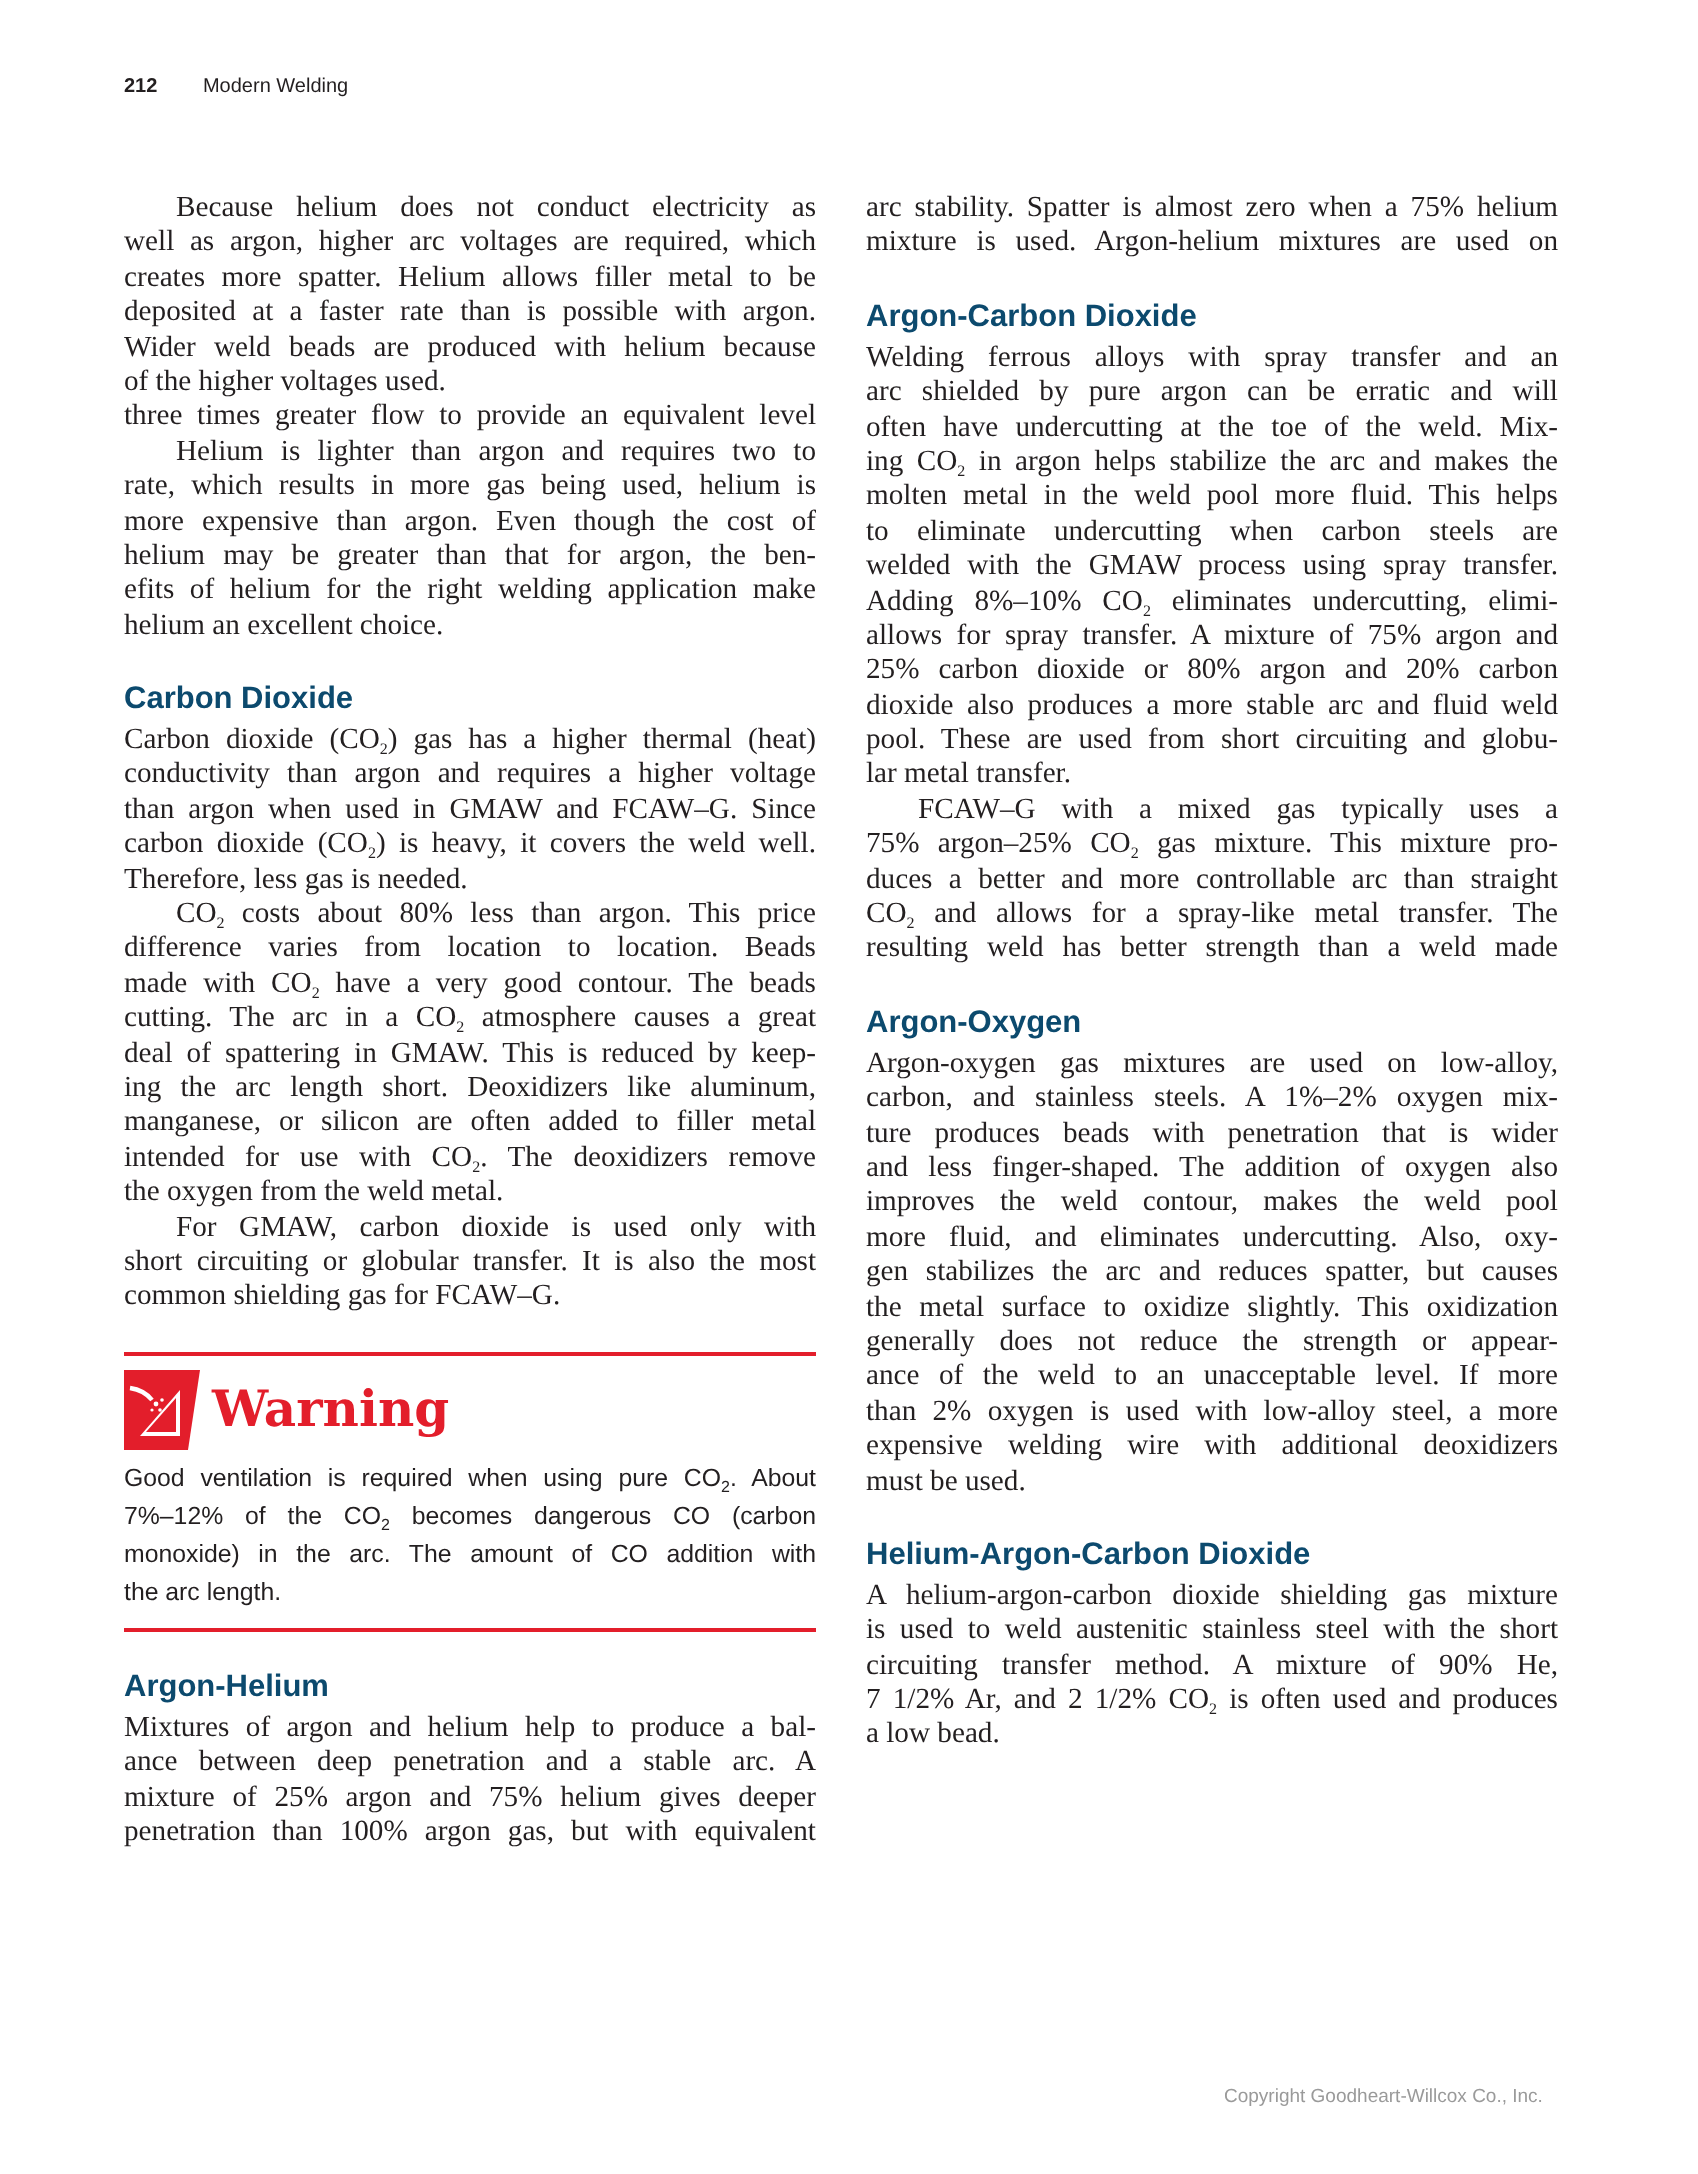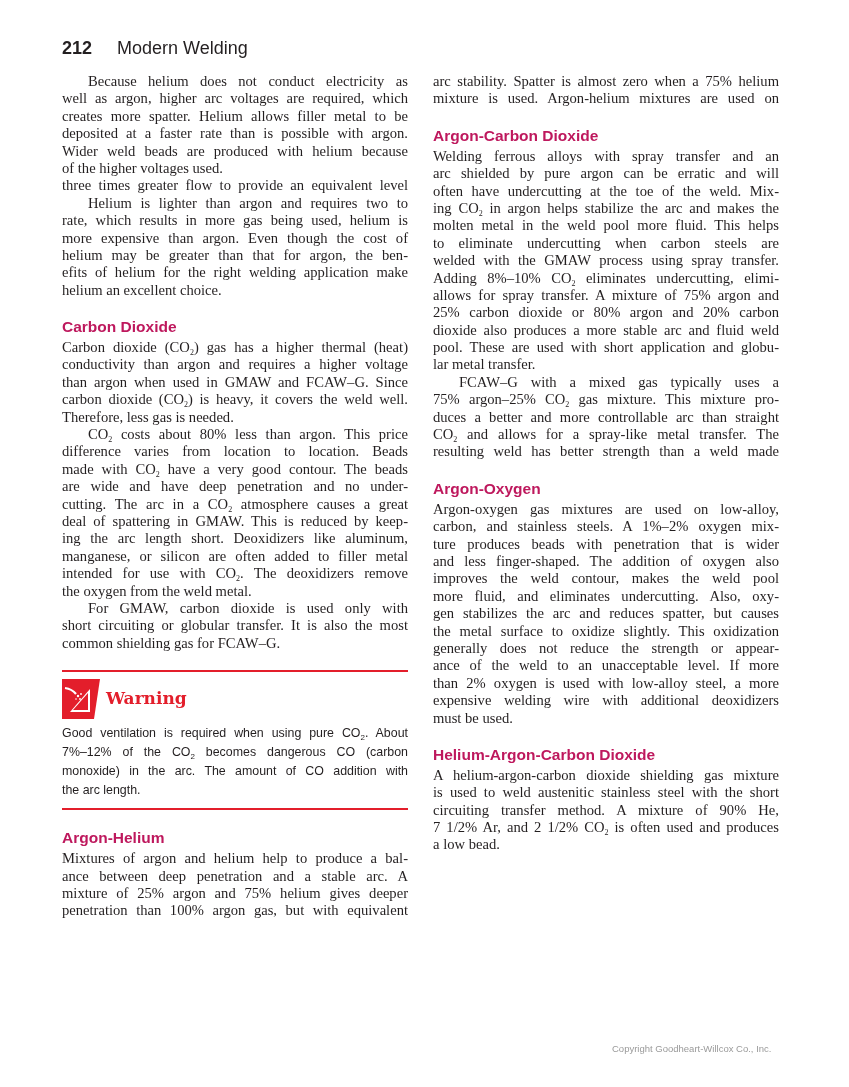--- a/index.html
+++ b/index.html
@@ -1,29 +1,29 @@
 <!DOCTYPE html>
 <html><head>
 <meta charset="utf-8">
 <style>
   html, body { margin: 0; padding: 0; background: #ffffff; }
   body { width: 849px; height: 1087px; position: relative; overflow: hidden; color: #231f20; }
-  .header { position: absolute; left: 62px; top: 38px; font-family: "Liberation Sans", sans-serif; font-size: 18px; }
+  .header { position: absolute; left: 62px; top: 38px; font-family: "Liberation Sans", sans-serif; font-size: 10px; }
   .header .num { font-weight: bold; margin-right: 20px; }
-  .col { position: absolute; top: 73px; width: 346px; font-family: "Liberation Serif", serif; font-size: 14.6px; line-height: 17.4px; }
+  .col { position: absolute; top: 96px; width: 346px; font-family: "Liberation Serif", serif; font-size: 14.6px; line-height: 17.4px; }
   .col.left { left: 62px; }
   .col.right { left: 433px; }
   .ln { display: block; text-align: justify; text-align-last: justify; white-space: nowrap; height: 17.4px; }
   .ln.last { text-align-last: left; }
   .ln.ind { text-indent: 26px; }
-  .h2 { font-family: "Liberation Sans", sans-serif; font-weight: bold; color: #be185d; font-size: 15.5px; line-height: 20px; margin: 18px 0 2px 0; }
+  .h2 { font-family: "Liberation Sans", sans-serif; font-weight: bold; color: #0c4a6e; font-size: 15.5px; line-height: 20px; margin: 18px 0 2px 0; }
   .warning { margin-top: 18px; border-top: 2px solid #e31e2b; border-bottom: 2px solid #e31e2b; padding: 6px 0 8px 0; }
   .warning .whead { display: flex; align-items: center; height: 42px; }
   .warning .wicon { width: 38px; height: 40px; margin-right: 6px; }
-  .warning .wtitle { font-family: "DejaVu Serif", serif; font-weight: bold; color: #e31e2b; font-size: 17px; }
+  .warning .wtitle { font-family: "DejaVu Serif", serif; font-weight: bold; color: #e31e2b; font-size: 25px; }
   .warning .wbody { font-family: "Liberation Sans", sans-serif; font-size: 12.4px; line-height: 19px; margin-top: 4px; }
   .warning .wbody .ln { height: 19px; }
   sub { font-size: 8px; vertical-align: -3px; line-height: 0; }
   .footer { position: absolute; left: 612px; top: 1043px; font-family: "Liberation Sans", sans-serif; font-size: 9.5px; color: #9a9a9a; }
 </style>
 </head>
 <body>
 
 <div class="header">
   <span class="num">212</span>
@@ -54,21 +54,20 @@
       <span class="ln">Carbon dioxide (CO<sub>2</sub>) gas has a higher thermal (heat)</span>
       <span class="ln">conductivity than argon and requires a higher voltage</span>
       <span class="ln">than argon when used in GMAW and FCAW–G. Since</span>
       <span class="ln">carbon dioxide (CO<sub>2</sub>) is heavy, it covers the weld well.</span>
       <span class="ln last">Therefore, less gas is needed.</span>
     </div>
   <div>
       <span class="ln ind">CO<sub>2</sub> costs about 80% less than argon. This price</span>
       <span class="ln">difference varies from location to location. Beads</span>
       <span class="ln">made with CO<sub>2</sub> have a very good contour. The beads</span>
-      <span class="ln">are wide and have deep penetration and no under-</span>
       <span class="ln">cutting. The arc in a CO<sub>2</sub> atmosphere causes a great</span>
       <span class="ln">deal of spattering in GMAW. This is reduced by keep-</span>
       <span class="ln">ing the arc length short. Deoxidizers like aluminum,</span>
       <span class="ln">manganese, or silicon are often added to filler metal</span>
       <span class="ln">intended for use with CO<sub>2</sub>. The deoxidizers remove</span>
       <span class="ln last">the oxygen from the weld metal.</span>
     </div>
   <div>
       <span class="ln ind">For GMAW, carbon dioxide is used only with</span>
       <span class="ln">short circuiting or globular transfer. It is also the most</span>
@@ -118,21 +117,21 @@
       <span class="ln">arc shielded by pure argon can be erratic and will</span>
       <span class="ln">often have undercutting at the toe of the weld. Mix-</span>
       <span class="ln">ing CO<sub>2</sub> in argon helps stabilize the arc and makes the</span>
       <span class="ln">molten metal in the weld pool more fluid. This helps</span>
       <span class="ln">to eliminate undercutting when carbon steels are</span>
       <span class="ln">welded with the GMAW process using spray transfer.</span>
       <span class="ln">Adding 8%–10% CO<sub>2</sub> eliminates undercutting, elimi-</span>
       <span class="ln">allows for spray transfer. A mixture of 75% argon and</span>
       <span class="ln">25% carbon dioxide or 80% argon and 20% carbon</span>
       <span class="ln">dioxide also produces a more stable arc and fluid weld</span>
-      <span class="ln">pool. These are used with short application and globu-</span>
+      <span class="ln">pool. These are used from short circuiting and globu-</span>
       <span class="ln last">lar metal transfer.</span>
     </div>
   <div>
       <span class="ln ind">FCAW–G with a mixed gas typically uses a</span>
       <span class="ln">75% argon–25% CO<sub>2</sub> gas mixture. This mixture pro-</span>
       <span class="ln">duces a better and more controllable arc than straight</span>
       <span class="ln">CO<sub>2</sub> and allows for a spray-like metal transfer. The</span>
       <span class="ln">resulting weld has better strength than a weld made</span>
     </div>
 

